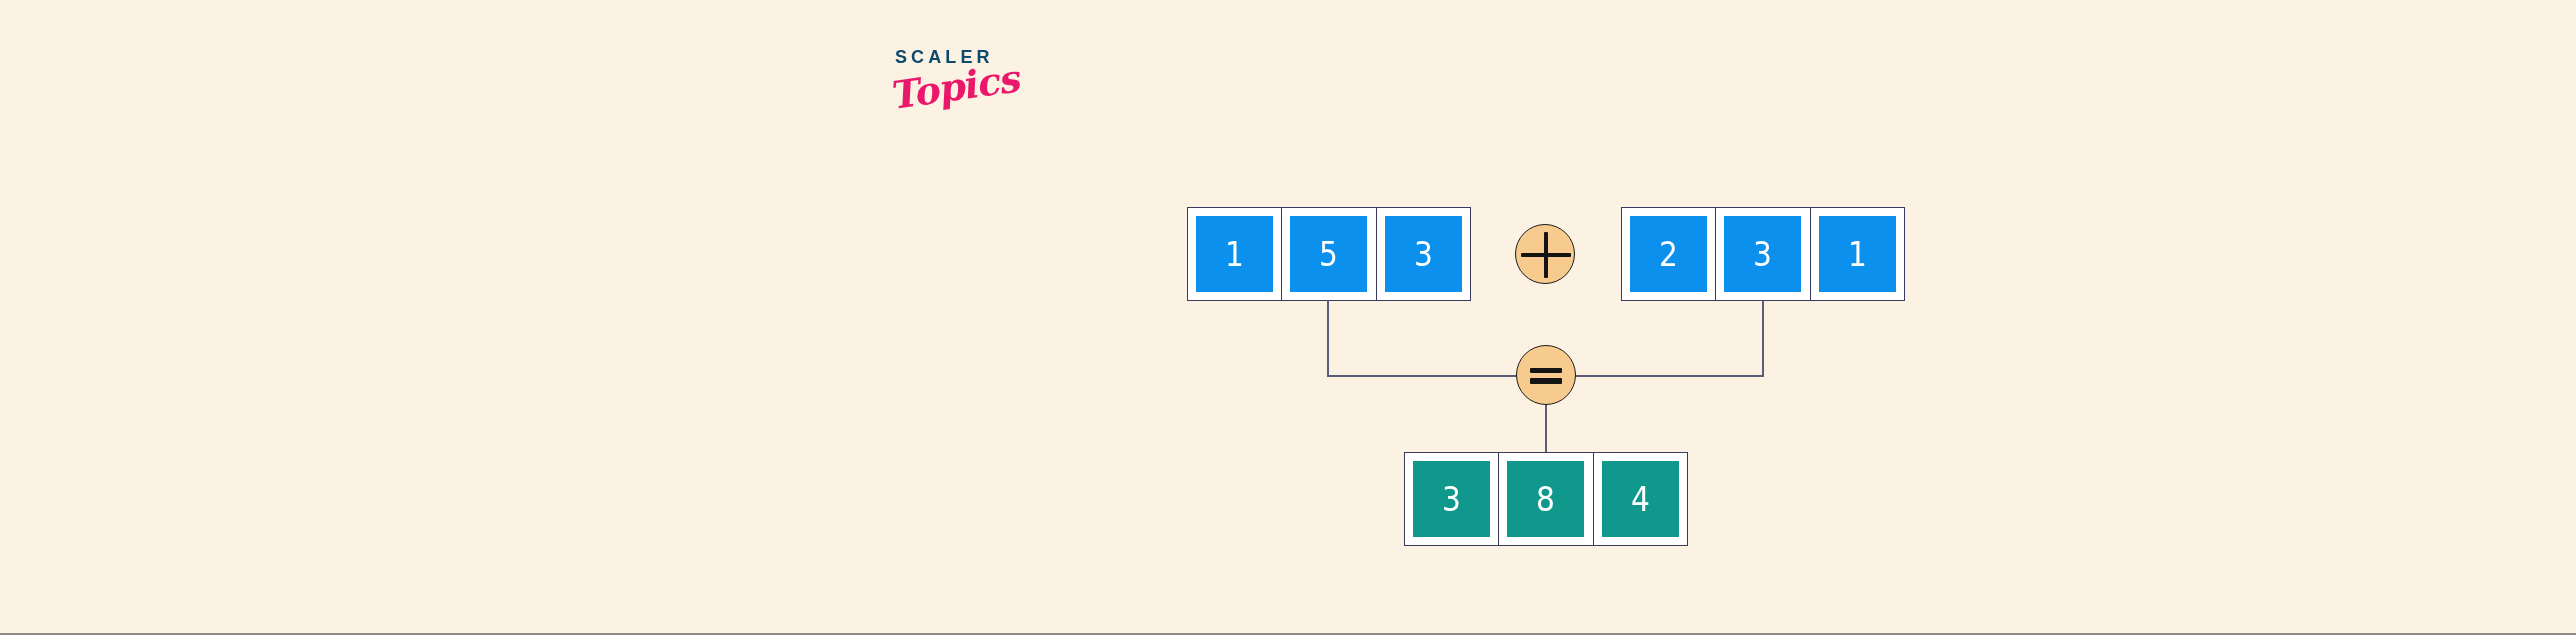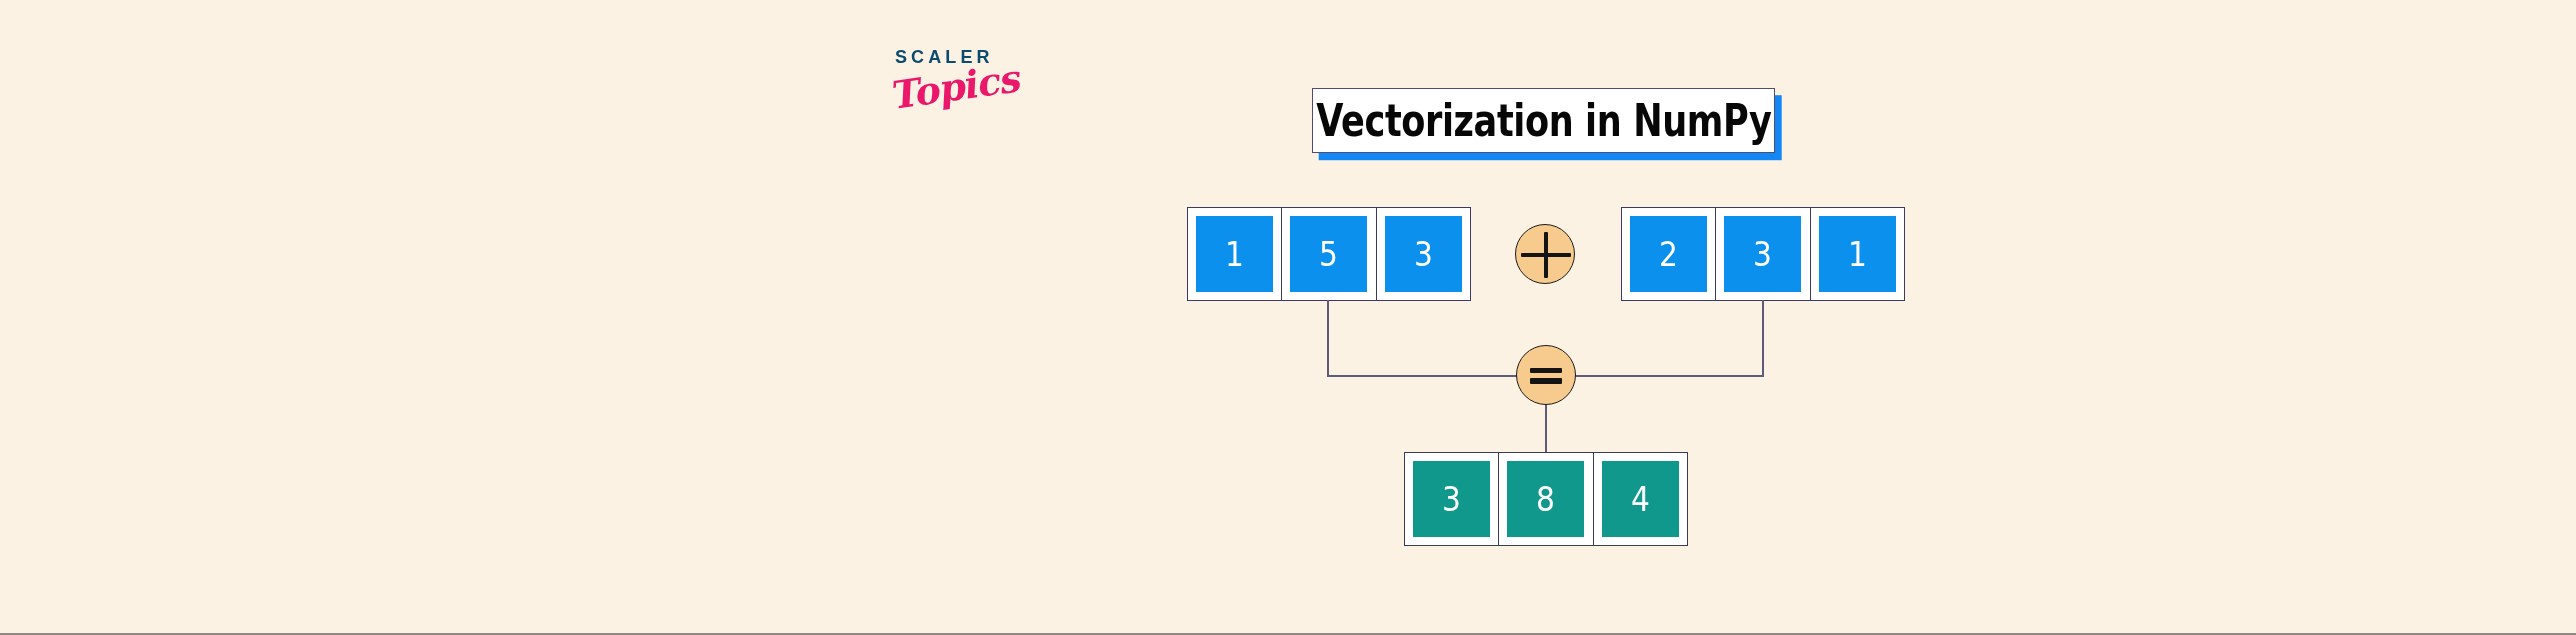--- a/index.html
+++ b/index.html
@@ -102,23 +102,20 @@
 </head>
 <body>
 
 <div class="canvas">
 
   <div class="logo">
     <span class="logo-brand">SCALER</span>
     <span class="logo-script">Topics</span>
   </div>
 
-  <div class="title-box">
-    <span class="title-text">Vectorization in NumPy</span>
-  </div>
 
   <div class="array" style="left:1187px;top:207px;">
     <div class="cell">
       <div class="cell-fill fill-blue">
         <span class="cell-num">1</span>
       </div>
     </div>
     <div class="cell">
       <div class="cell-fill fill-blue">
         <span class="cell-num">5</span>

